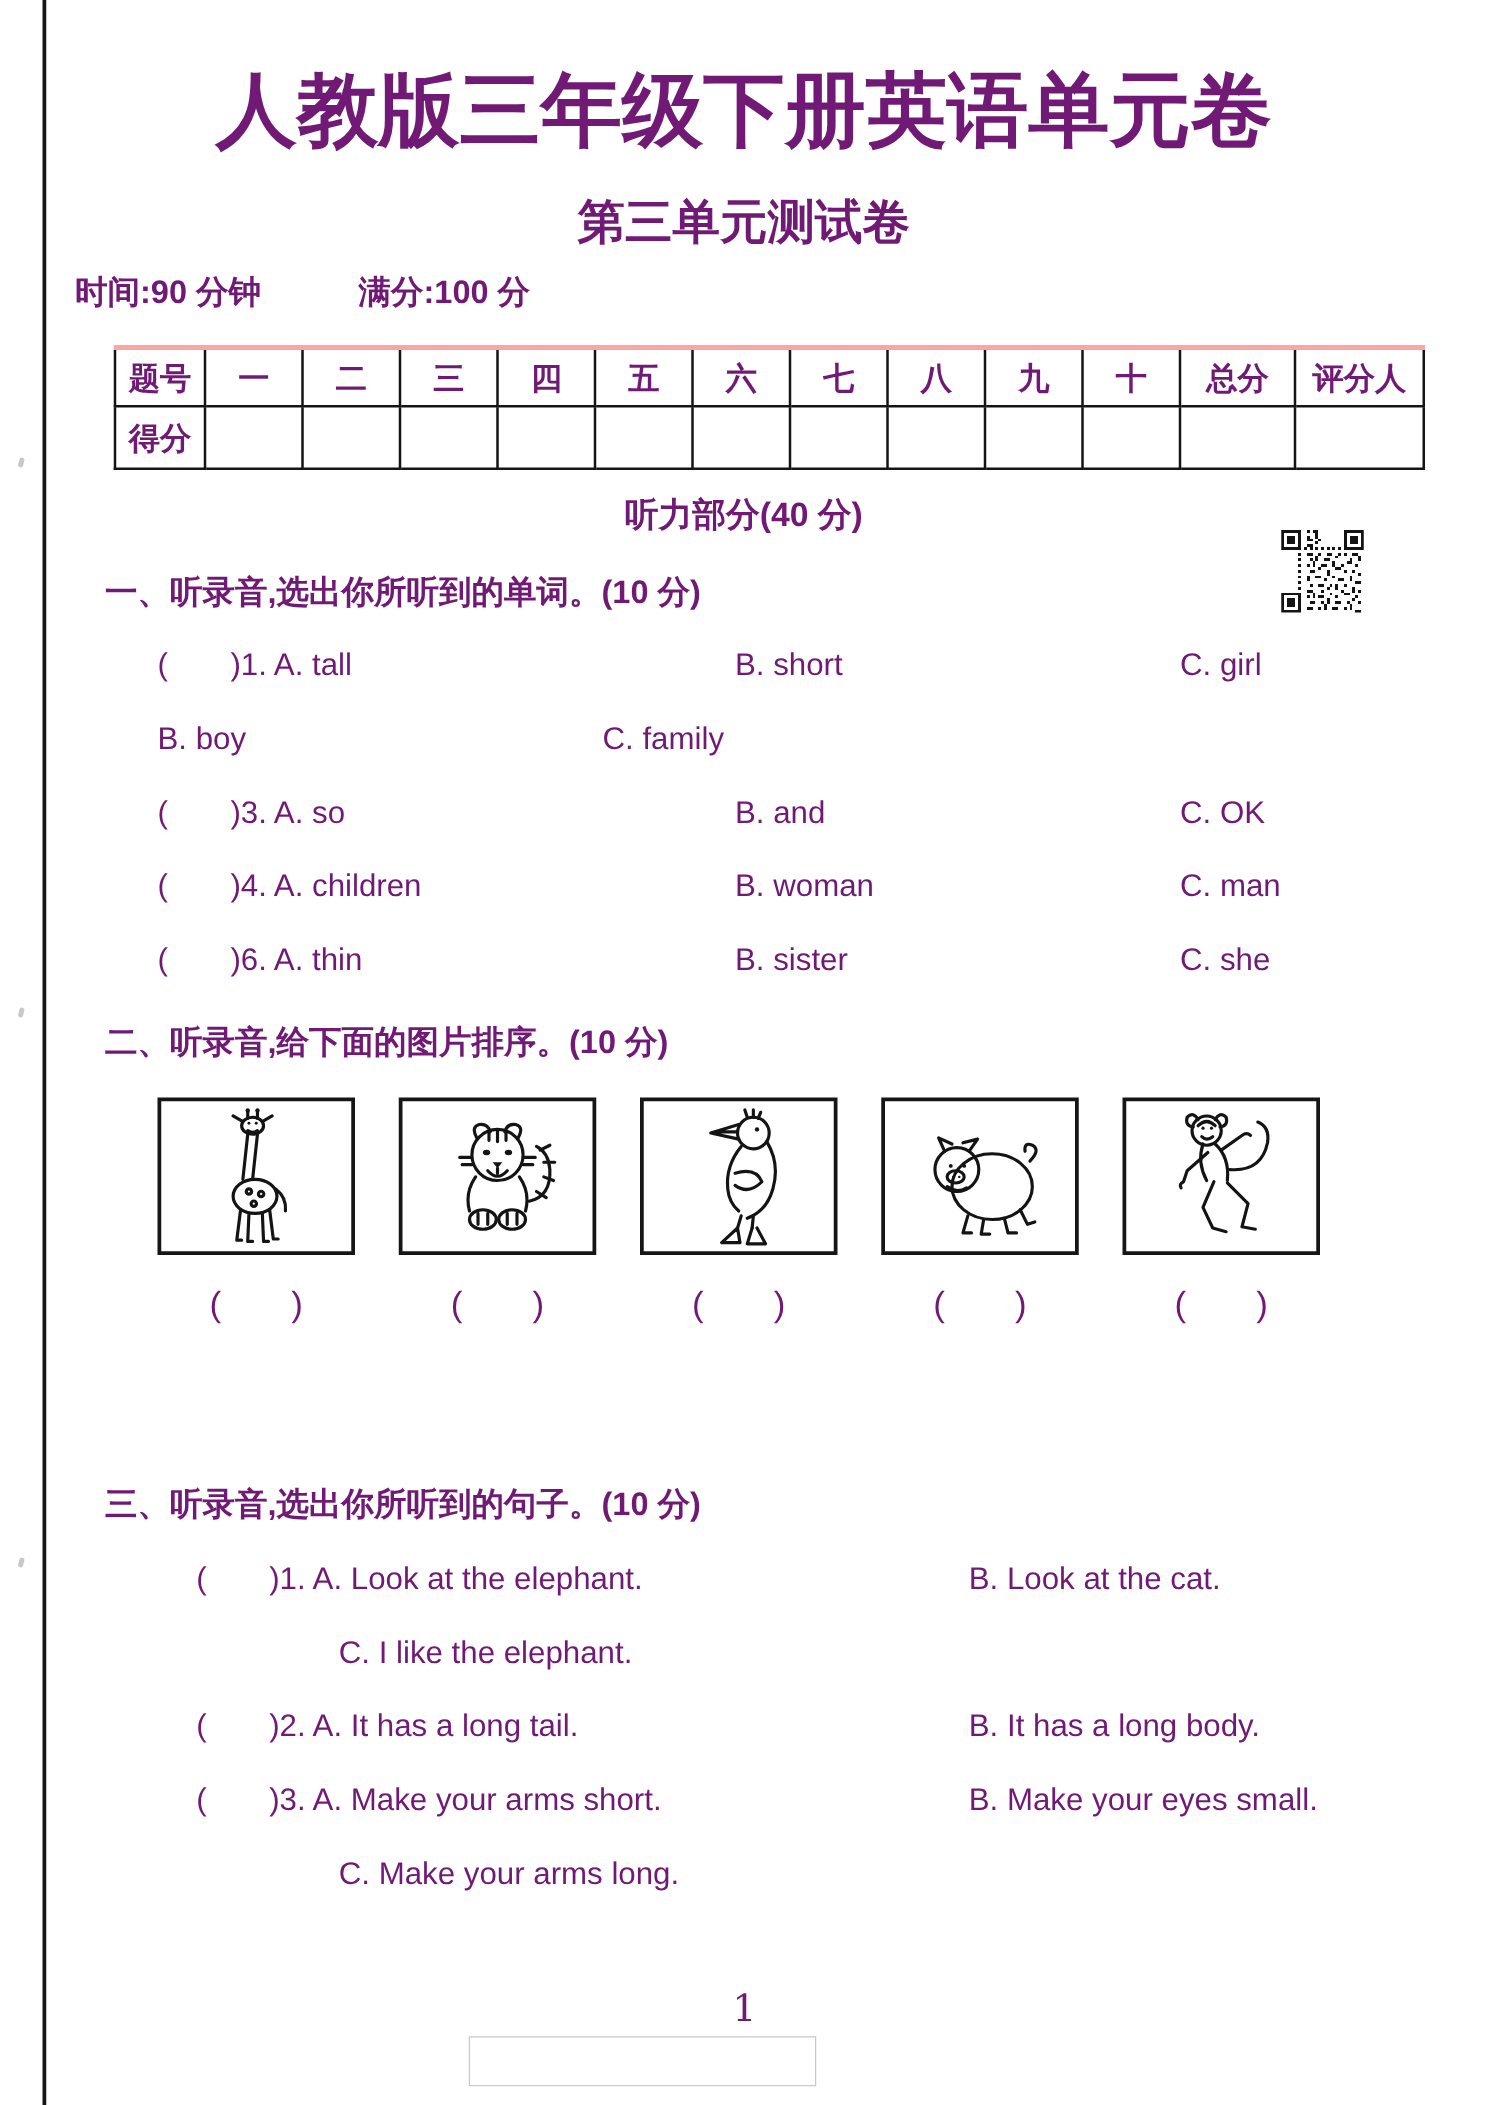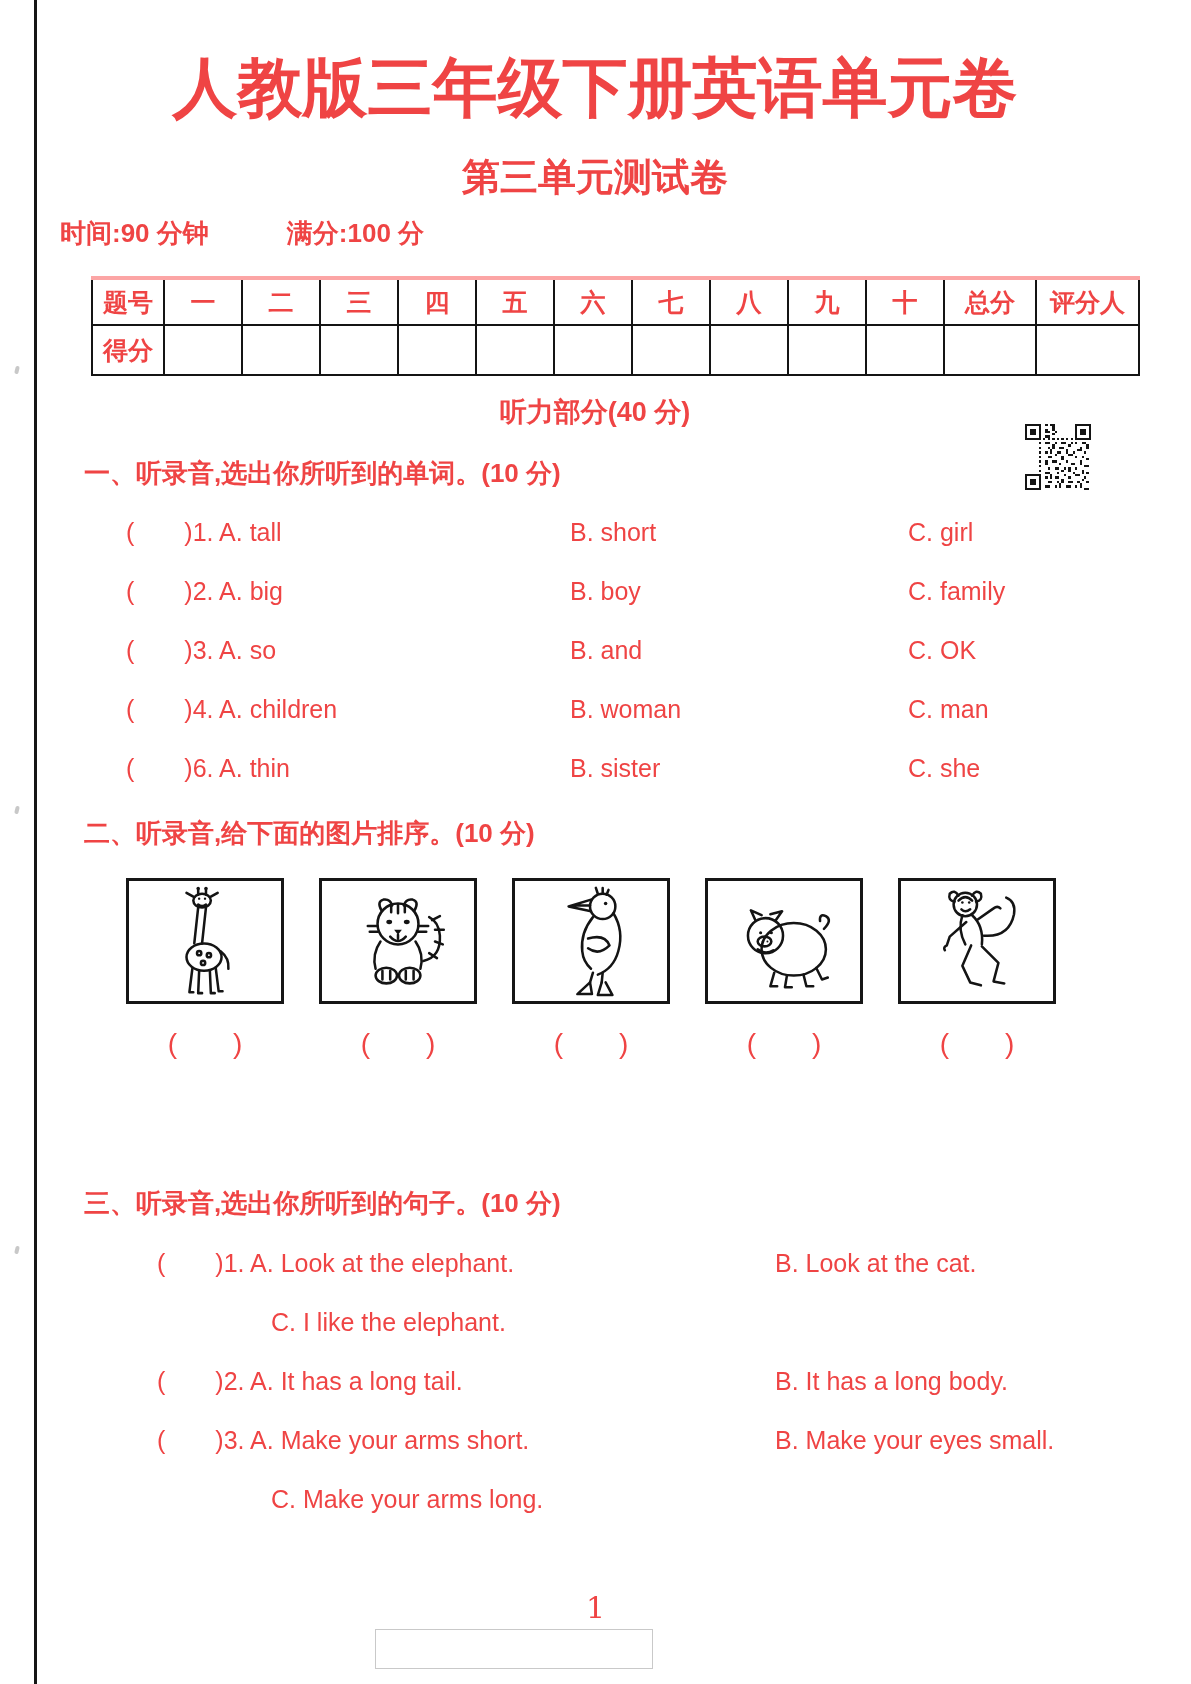--- a/index.html
+++ b/index.html
@@ -1,33 +1,33 @@
 <!DOCTYPE html>
 <html><head>
 <meta charset="utf-8">
 <style>
   html,body{margin:0;padding:0;background:#ffffff;}
   .page{position:relative;width:1191px;height:1684px;background:#fff;overflow:hidden;
-        font-family:"Liberation Sans","DejaVu Sans",sans-serif;color:#ef4444;}
+        font-family:"Liberation Sans","DejaVu Sans",sans-serif;color:#701a75;}
   .left-rule{position:absolute;left:34px;top:0;width:3px;height:1684px;background:#161616;}
   .tick{position:absolute;left:15px;width:4px;height:8px;background:#9a9a9a;opacity:.55;border-radius:2px;transform:rotate(14deg);}
   .title{position:absolute;top:44px;left:60px;width:1070px;text-align:center;font-size:65px;font-weight:900;white-space:nowrap;}
   .subtitle{position:absolute;top:152px;left:60px;width:1070px;text-align:center;font-size:38px;font-weight:800;}
   .info{position:absolute;top:216px;left:60px;width:1070px;text-align:left;font-size:26px;font-weight:700;}
   .info .gap{display:inline-block;width:78px;}
   .score-table{position:absolute;top:276px;left:91px;border-collapse:collapse;table-layout:fixed;border-top:4px solid #fca5a5;}
   .score-table th,.score-table td{border:2px solid #141414;text-align:center;font-size:25px;font-weight:700;padding:0;}
   .score-table .r1 th{height:44px;}
   .score-table .r2 td{height:48px;}
   .listening-title{position:absolute;top:394px;left:60px;width:1070px;text-align:center;font-size:27px;font-weight:800;}
   .qr{position:absolute;left:1025px;top:424px;}
   .sec-heading{position:absolute;left:84px;font-size:26px;font-weight:800;white-space:nowrap;}
   #p1h{top:456px;} #p2h{top:816px;} #p3h{top:1186px;}
   .p1-block{position:absolute;left:126px;top:519px;width:1010px;}
-  .p1-row{display:flex;font-size:25px;line-height:26px;margin-bottom:33px;white-space:pre;font-weight:400;}
+  .p1-row{display:flex;font-size:25px;line-height:26px;margin-bottom:33px;white-space:pre;font-weight:400;gap:18px;}
   .p1-row .ca{width:444px;} .p1-row .cb{width:338px;}
   .img-row{position:absolute;top:878px;left:126px;display:flex;gap:35px;}
   .img-box{width:152px;height:120px;border:3px solid #161616;display:flex;align-items:center;justify-content:center;background:#fff;}
   .bracket-row{position:absolute;top:1028px;left:126px;display:flex;gap:35px;}
   .bracket-cell{width:158px;text-align:center;font-size:28px;white-space:pre;}
   .p3-block{position:absolute;left:126px;top:1250px;width:1010px;margin-left:31px;}
   .p3-ab{display:flex;font-size:25px;line-height:26px;margin-bottom:33px;white-space:pre;font-weight:400;}
   .p3-ab .ca{width:618px;}
   .p3-c{font-size:25px;line-height:26px;margin:0 0 33px 114px;white-space:pre;font-weight:400;}
   .page-num{position:absolute;top:1590px;left:0;width:1191px;text-align:center;font-size:30px;
@@ -125,21 +125,20 @@
 
   <div class="sec-heading" id="p1h">一、听录音,选出你所听到的单词。(10 分)</div>
 
   <div class="p1-block">
     <div class="p1-row">
       <span class="ca">(  )1. A. tall</span>
       <span class="cb">B. short</span>
       <span class="cc">C. girl</span>
     </div>
     <div class="p1-row">
-      <span class="ca">(  )2. A. big</span>
       <span class="cb">B. boy</span>
       <span class="cc">C. family</span>
     </div>
     <div class="p1-row">
       <span class="ca">(  )3. A. so</span>
       <span class="cb">B. and</span>
       <span class="cc">C. OK</span>
     </div>
     <div class="p1-row">
       <span class="ca">(  )4. A. children</span>

